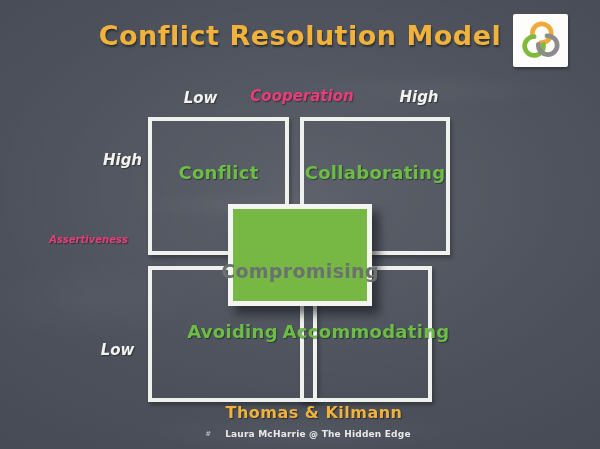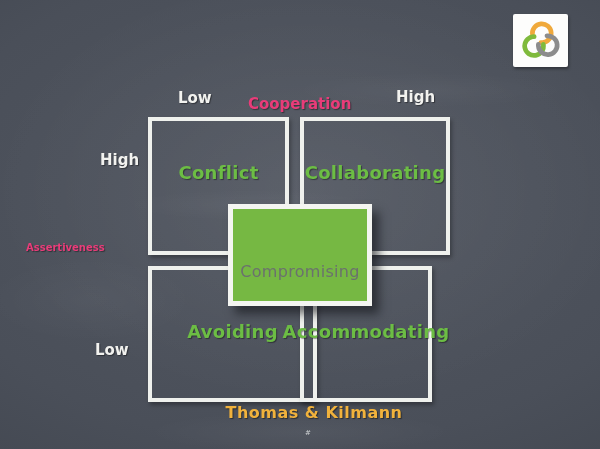--- a/index.html
+++ b/index.html
@@ -22,23 +22,23 @@
   .title {
     position:absolute; left:0; right:0; top:20px; margin:0;
     text-align:center; font-size:27px; font-weight:700; letter-spacing:0.5px;
     color:#F1B23C; text-shadow:1px 2px 2px rgba(0,0,0,0.45);
   }
   .logo {
     position:absolute; left:513px; top:14px; width:55px; height:53px;
     background:#fdfdfc; border-radius:2px; box-shadow:1px 2px 3px rgba(0,0,0,0.35);
     display:flex; align-items:center; justify-content:center;
   }
-  .axis-word { position:absolute; font-weight:700; text-shadow:1px 1px 1px rgba(0,0,0,0.4); text-align:left; }
+  .axis-word { position:absolute; font-weight:700; text-shadow:1px 1px 1px rgba(0,0,0,0.4); text-align:center;font-style:italic; }
   .scale { color:#F2F2EF; font-size:15px; }
-  .axis-pink { color:#E93C79;margin-top:8px; }
+  .axis-pink { color:#E93C79; }
   .coop-label { left:248px; top:87px; width:108px; font-size:15px; }
   .low-top  { left:178px; top:89px; width:45px; }
   .high-top { left:396px; top:88px; width:46px; }
   .high-left { left:100px; top:151px; width:45px; }
   .assertive { left:26px; top:234px; width:125px; font-size:10px; }
   .low-left { left:95px; top:341px; width:45px; }
   .quad {
     position:absolute; box-sizing:border-box;
     border:4px solid #EFF1ED; box-shadow:2px 3px 4px rgba(0,0,0,0.30);
     display:flex; justify-content:center;
@@ -52,40 +52,41 @@
   .quad-label {
     color:#6CBD44; font-size:18px; font-weight:700; letter-spacing:0.3px;
     text-shadow:1px 1px 1px rgba(0,0,0,0.4); white-space:nowrap;
   }
   .center-box {
     position:absolute; left:228px; top:204px; width:144px; height:102px;
     box-sizing:border-box; background:#76B843; border:5px solid #F4F5F1;
     box-shadow:7px 8px 9px rgba(14,16,20,0.55);
     display:flex; align-items:center; justify-content:center;
   }
-  .center-label { color:#6B716E; font-size:16px; font-weight:400; letter-spacing:0.3px;margin-top:32px; }
+  .center-label { color:#6B716E; font-size:19px; font-weight:700; letter-spacing:0.3px;margin-top:32px; }
   .attribution {
     position:absolute; left:0; right:0; top:403px; text-align:center;
     color:#F1B23C; font-size:16px; font-weight:700; letter-spacing:0.5px;
     text-shadow:1px 1px 1px rgba(0,0,0,0.45);
     margin-left:28px;
   }
   .footer {
     position:absolute; left:0; right:0; top:429px;
     display:flex; justify-content:center; align-items:center; gap:14px;
     transform:translateX(8px);
   }
   .footer-marker { color:#cfd2d4; font-size:7px; }
   .footer-text { color:#E9EAE8; font-size:9px; font-weight:700; letter-spacing:0.2px; }
 </style>
 </head>
 <body>
 
 <div class="slide">
 
+  <h1 class="title">Conflict Resolution Model</h1>
 
   <div class="logo">
     <svg width="47" height="47" viewBox="0 0 55 53">
       <circle cx="29" cy="18" r="11" fill="none" stroke-width="5.5" pathLength="100" stroke-dasharray="78 22" stroke-linecap="round" transform="rotate(175 29 18)" stroke="#F0A93B"></circle>
       <circle cx="20" cy="33" r="11" fill="none" stroke-width="5.5" pathLength="100" stroke-dasharray="78 22" stroke-linecap="round" transform="rotate(-10 20 33)" stroke="#7FBA3C"></circle>
       <circle cx="36" cy="32" r="11" fill="none" stroke-width="5.5" pathLength="100" stroke-dasharray="78 22" stroke-linecap="round" transform="rotate(-95 36 32)" stroke="#8C8C8C"></circle>
     </svg>
   </div>
 
   <div class="axis-word scale low-top">Low</div>
@@ -110,15 +111,16 @@
   </div>
 
   <div class="center-box">
     <span class="center-label">Compromising</span>
   </div>
 
   <div class="attribution">Thomas &amp; Kilmann</div>
 
   <div class="footer">
     <span class="footer-marker">#</span>
+    <span class="footer-text">Laura McHarrie @ The Hidden Edge</span>
   </div>
 
 </div>
 
 </body></html>

